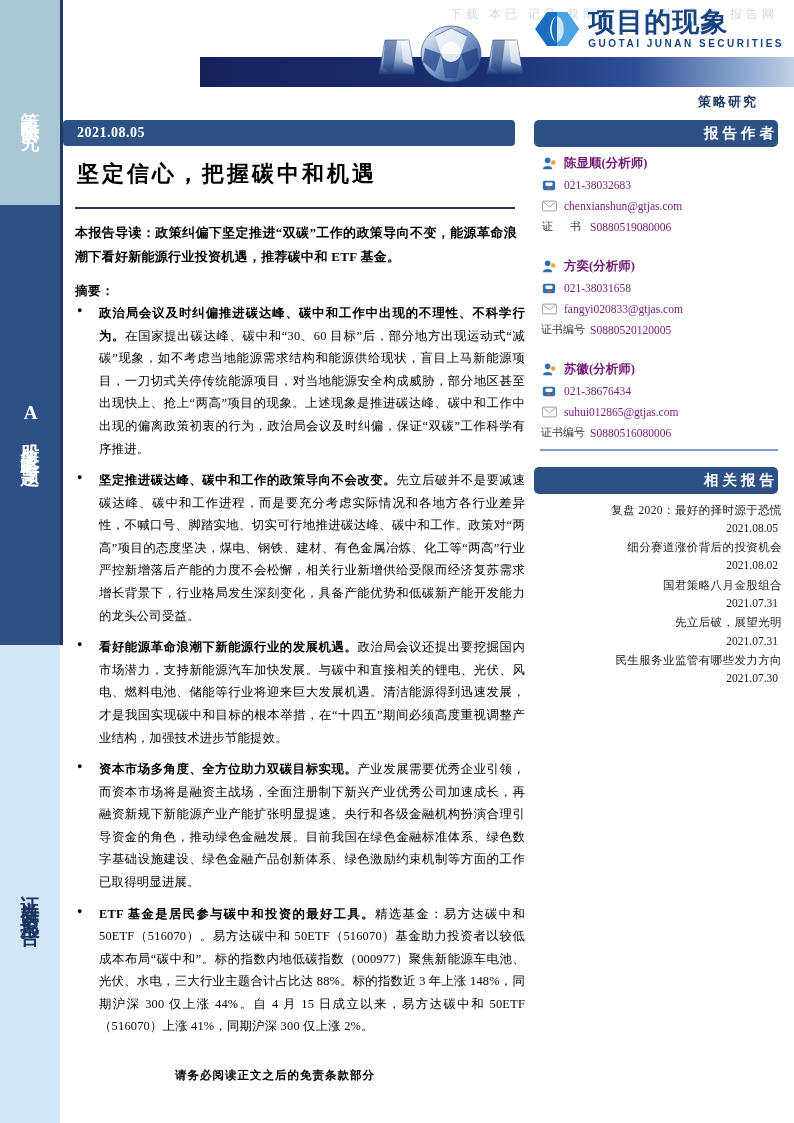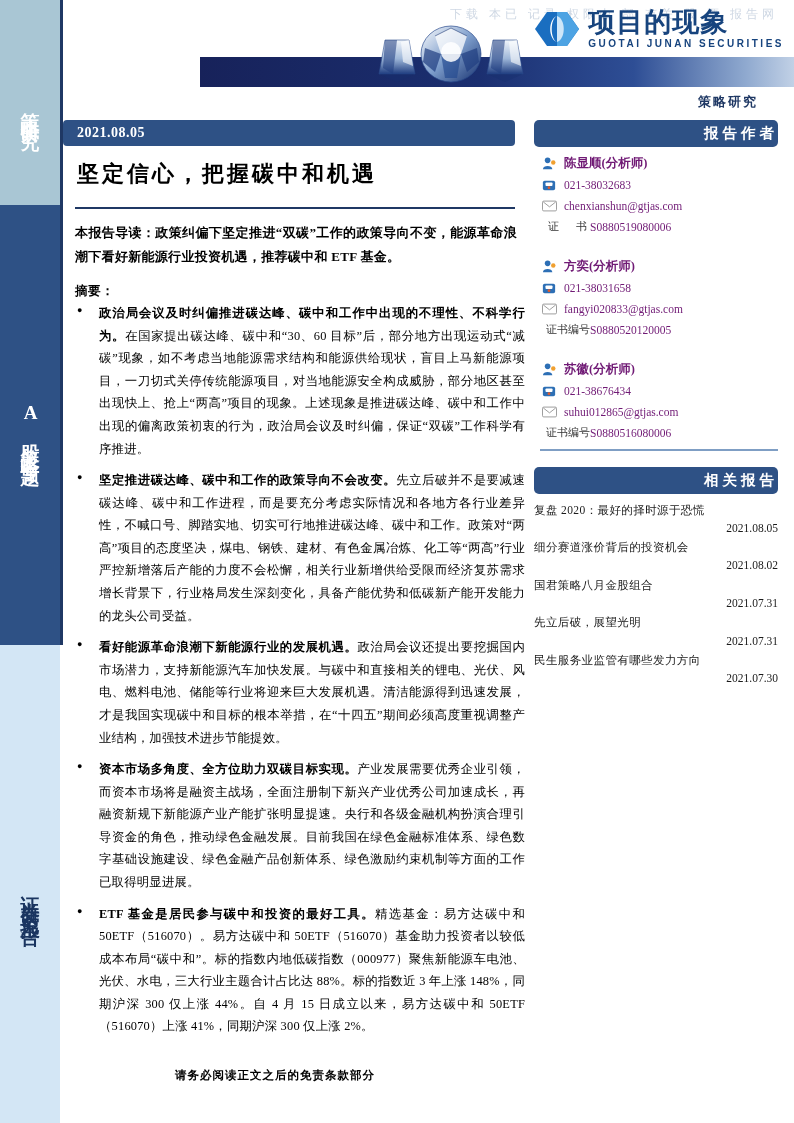--- a/index.html
+++ b/index.html
@@ -114,32 +114,32 @@
   }
   .panel-head span {
     color:#ffffff; font-size:14.5px; font-weight:bold; letter-spacing:4px;
   }
 
   .author { margin-top:6px; }
   .arow { display:flex; align-items:center; height:21px; }
   .arow .ic { width:30px; display:flex; justify-content:center; flex:0 0 30px; }
   .arow .lbl {
     width:56px; flex:0 0 56px; font-size:11px; color:#333;
-    letter-spacing:3px; text-align:right; padding-left:2px;
+    letter-spacing:3px; text-align:center; padding-left:2px;
   }
   .arow .lbl.narrow { letter-spacing:0px; }
   .arow .val { font-size:11.5px; color:#701a75; font-family:"Liberation Serif", serif; }
   .arow .val.name { font-weight:bold; font-size:12.5px; }
   .spacer { height:13px; }
   .panel-divider { margin:6px 0 0 6px; width:238px; height:1.5px; background:#7f9ec4; }
 
   .rep-block { margin-top:8px; }
   .rep-title {
     font-size:11.5px; color:#1a1a1a; letter-spacing:0.4px;
-    margin-top:2px; line-height:1.5;
+    margin-top:2px; line-height:1.5;text-align:right;
   }
   .rep-date {
     font-size:11.5px; color:#1a1a1a; text-align:right;
     line-height:1.6; padding-right:4px;
   }
   .rpanel-head2 { margin-top:16px; }
 </style>
 </head>
 <body>
 

